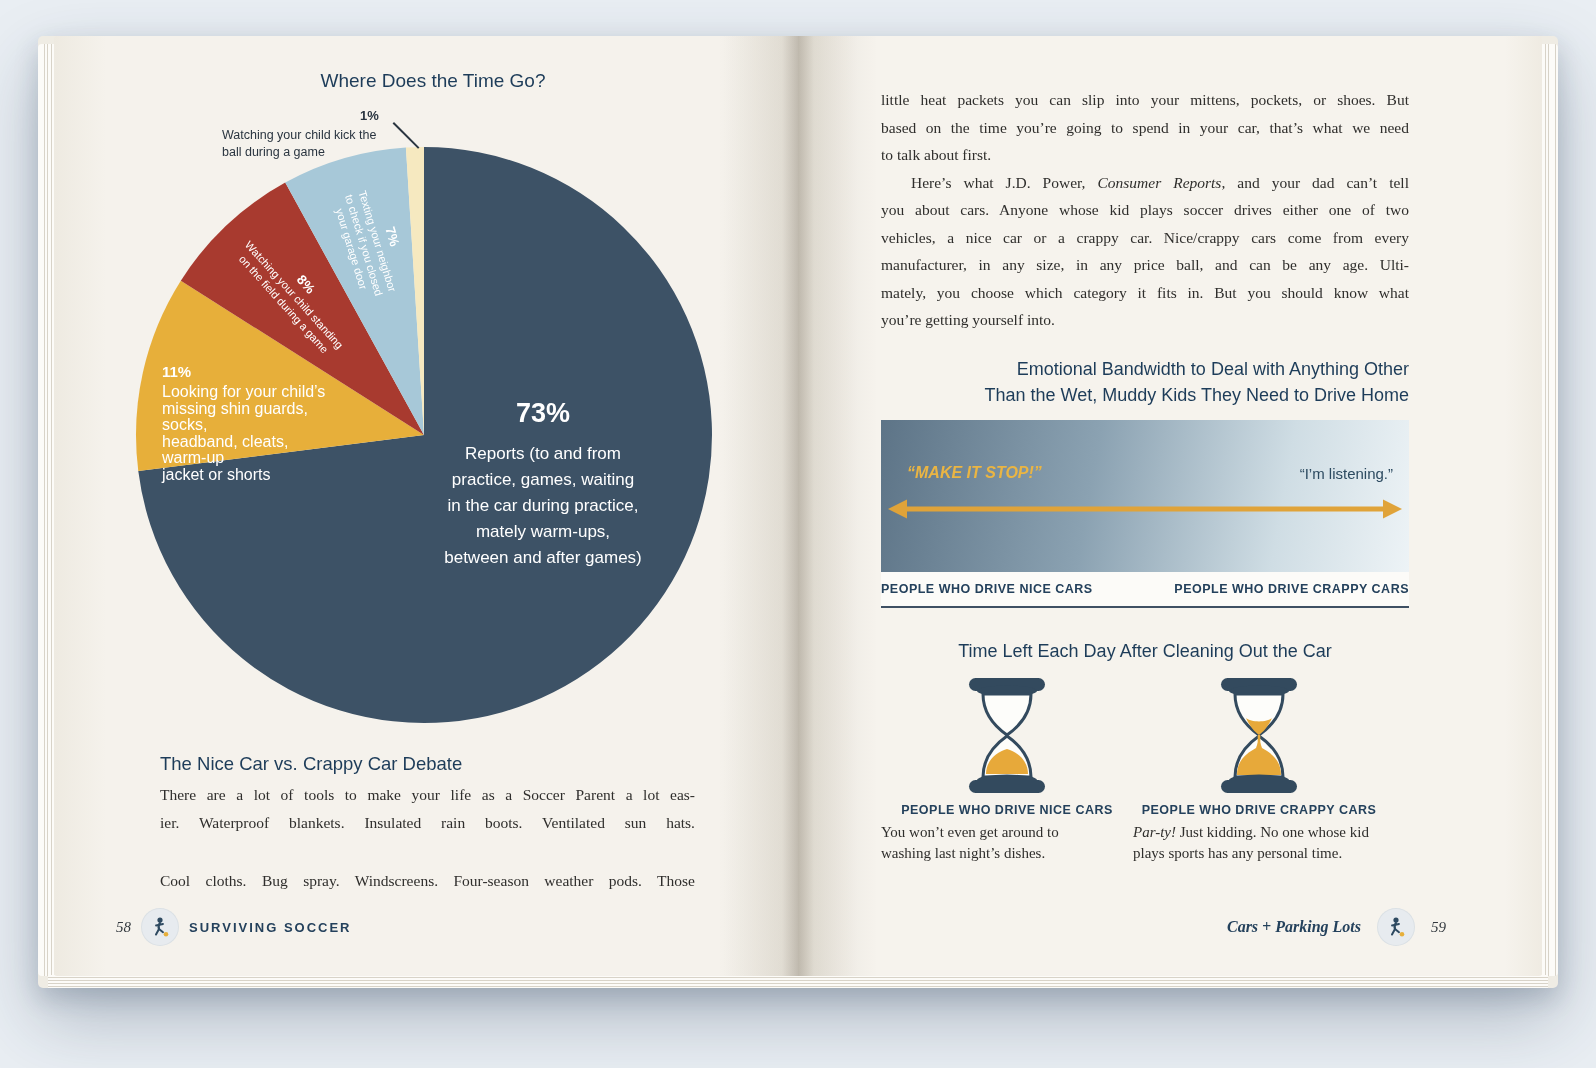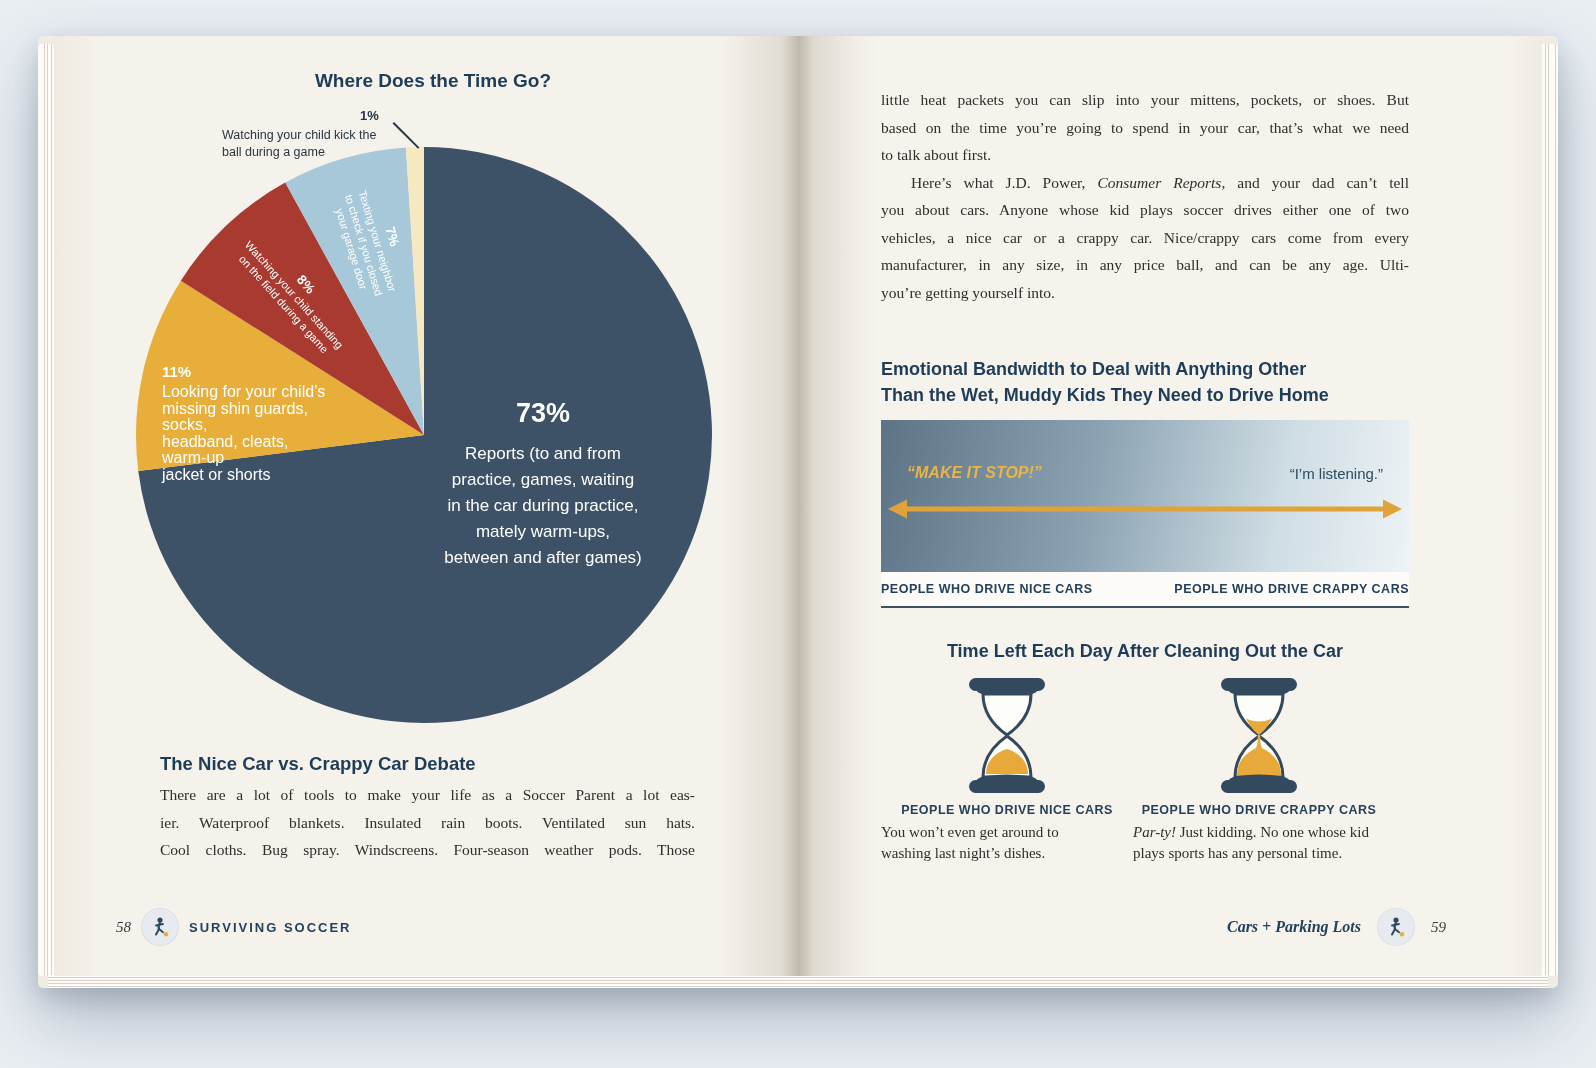--- a/index.html
+++ b/index.html
@@ -22,21 +22,21 @@
     background:repeating-linear-gradient(90deg,#fcfbf8 0 2.5px,#d8d3c8 2.5px 3.5px);}
   .sheet-edge.bottom{left:10px;right:10px;bottom:0;height:13px;
     background:repeating-linear-gradient(180deg,#fcfbf8 0 2px,#d8d3c8 2px 3px);}
   .page{position:absolute;top:0;height:940px;width:744px;}
   .page.left{left:16px;background:linear-gradient(90deg,#eeeae1 0%,#f5f2ec 7%,#f5f2ec 90%,#ece8de 100%);border-radius:3px 0 0 3px;}
   .page.right{left:760px;background:linear-gradient(90deg,#e8e4d9 0%,#f6f3ed 8%,#f6f3ed 95%,#efebe2 100%);border-radius:0 3px 3px 0;}
   .gutter{
     position:absolute;left:680px;top:0;width:160px;height:940px;pointer-events:none;z-index:6;
     background:linear-gradient(to right,rgba(0,0,0,0) 0%,rgba(71,58,44,.08) 40%,rgba(71,58,44,.26) 50%,rgba(71,58,44,.08) 60%,rgba(0,0,0,0) 100%);
   }
-  .heading{font-family:"Liberation Sans",sans-serif;font-weight:bold;color:#1d3c59;}
+  .heading{font-family:"Liberation Sans",sans-serif;font-weight:normal;color:#1d3c59;}
 
   
   .chart-title{position:absolute;left:99px;top:34px;width:560px;text-align:center;font-size:19px;}
   .pie-wrap{position:absolute;left:80px;top:109px;width:580px;height:580px;}
   .pie-label{position:absolute;color:#fff;font-family:"Liberation Sans",sans-serif;}
   .pl-driving{left:359px;top:362px;width:260px;text-align:center;}
   .pl-driving .pct{font-size:27px;font-weight:bold;margin-bottom:12px;}
   .pl-driving .ln{font-size:17px;line-height:26px;}
   .pl-searching{left:108px;top:327px;width:175px;}
   .pl-searching .pct{font-size:15px;font-weight:bold;margin-bottom:4px;}
@@ -48,41 +48,41 @@
   .rot .ln{font-size:11px;line-height:13.5px;}
   .pl-kick-pct{position:absolute;left:306px;top:72px;font-size:13px;font-weight:bold;color:#2a3540;font-family:"Liberation Sans",sans-serif;}
   .pl-kick-lines{position:absolute;left:168px;top:91px;width:185px;color:#2a3540;font-family:"Liberation Sans",sans-serif;}
   .pl-kick-lines .ln{font-size:12.5px;line-height:17px;}
   .pointer-line{position:absolute;left:340px;top:86px;width:36px;height:1.5px;background:#2a3540;transform:rotate(45deg);transform-origin:0 0;}
 
   .section-heading{position:absolute;left:106px;top:717px;width:535px;font-size:18.5px;}
   .body-para{position:absolute;color:#2f2e2c;font-family:"Liberation Serif",serif;font-size:15.5px;}
   .body-para .ln{line-height:27.5px;text-align:justify;text-align-last:justify;}
   .body-para .ln:last-child{text-align-last:left;}
-  .body-para.justify-all .ln:last-child{text-align-last:justify;}
+  .body-para.justify-all .ln:last-child{text-align-last:justify;margin-top:31px;}
   .body-para.indent-first .ln:first-child{text-indent:30px;}
   .lp-para{left:106px;top:745px;width:535px;}
 
   .footer{position:absolute;display:flex;align-items:center;}
   .footer-left{left:62px;top:872px;gap:10px;}
   .footer-right{right:96px;top:872px;gap:16px;}
   .page-num{font-family:"Liberation Serif",serif;font-style:italic;font-size:15px;color:#33393f;}
   .icon-circle{width:38px;height:38px;border-radius:50%;background:#e7ebef;display:flex;align-items:center;justify-content:center;box-shadow:inset 0 0 0 1px rgba(40,60,90,.06);}
   .book-title{font-size:13px;font-weight:bold;letter-spacing:2px;color:#24415c;}
   .chapter-title{font-family:"Liberation Serif",serif;font-weight:bold;font-style:italic;font-size:16px;color:#24415c;}
 
   
   .rp-body{left:83px;top:50px;width:528px;}
   .rp-para2{margin-top:0;}
-  .bw-heading{position:absolute;left:83px;top:320px;width:528px;text-align:left;font-size:18px;}
+  .bw-heading{position:absolute;left:83px;top:320px;width:528px;text-align:right;font-size:18px;}
   .bw-heading .ln{line-height:26px;}
   .bw-box{position:absolute;left:83px;top:384px;width:528px;height:152px;
     background:linear-gradient(100deg,#5d7487 0%,#8ba2b2 40%,#cfdde4 75%,#edf3f6 100%);}
   .bw-quote-left{position:absolute;left:26px;top:44px;font-size:16px;font-weight:bold;font-style:italic;color:#eab543;}
-  .bw-quote-right{position:absolute;right:26px;top:45px;font-size:15px;color:#2c4a60;text-align:right;}
+  .bw-quote-right{position:absolute;right:16px;top:45px;font-size:15px;color:#2c4a60;text-align:right;}
   .bw-arrow{position:absolute;left:6px;right:6px;top:76px;height:26px;width:516px;}
   .bw-strip{position:absolute;left:83px;top:536px;width:528px;height:34px;background:#fcfbf8;
     border-bottom:2px solid #3f5063;display:flex;justify-content:space-between;align-items:center;}
   .caps-label{font-size:12.5px;font-weight:bold;letter-spacing:.5px;color:#24415c;font-family:"Liberation Sans",sans-serif;}
 
   .tl-heading{position:absolute;left:83px;top:605px;width:528px;text-align:center;font-size:18px;}
   .tl-row{position:absolute;left:83px;top:642px;width:528px;display:flex;}
   .tl-item{width:252px;text-align:center;}
   .tl-item .hourglass{display:block;margin:0 auto 10px auto;}
   .tl-item .caps-label{display:block;margin-bottom:5px;}
@@ -185,20 +185,21 @@
       <div>
           <div class="ln">little heat packets you can slip into your mittens, pockets, or shoes. But</div>
           <div class="ln">based on the time you’re going to spend in your car, that’s what we need</div>
           <div class="ln">to talk about first.</div>
         </div>
       <div class="indent-first body-para rp-para2" style="position:static;">
           <div class="ln">Here’s what J.D. Power, <em>Consumer Reports</em>, and your dad can’t tell</div>
           <div class="ln">you about cars. Anyone whose kid plays soccer drives either one of two</div>
           <div class="ln">vehicles, a nice car or a crappy car. Nice/crappy cars come from every</div>
           <div class="ln">manufacturer, in any size, in any price ball, and can be any age. Ulti-</div>
+          <div class="ln">mately, you choose which category it fits in. But you should know what</div>
           <div class="ln">you’re getting yourself into.</div>
         </div>
     </div>
 
     <div class="bw-heading heading">
         <div class="ln">Emotional Bandwidth to Deal with Anything Other</div>
         <div class="ln">Than the Wet, Muddy Kids They Need to Drive Home</div>
       </div>
 
     <div class="bw-box">

